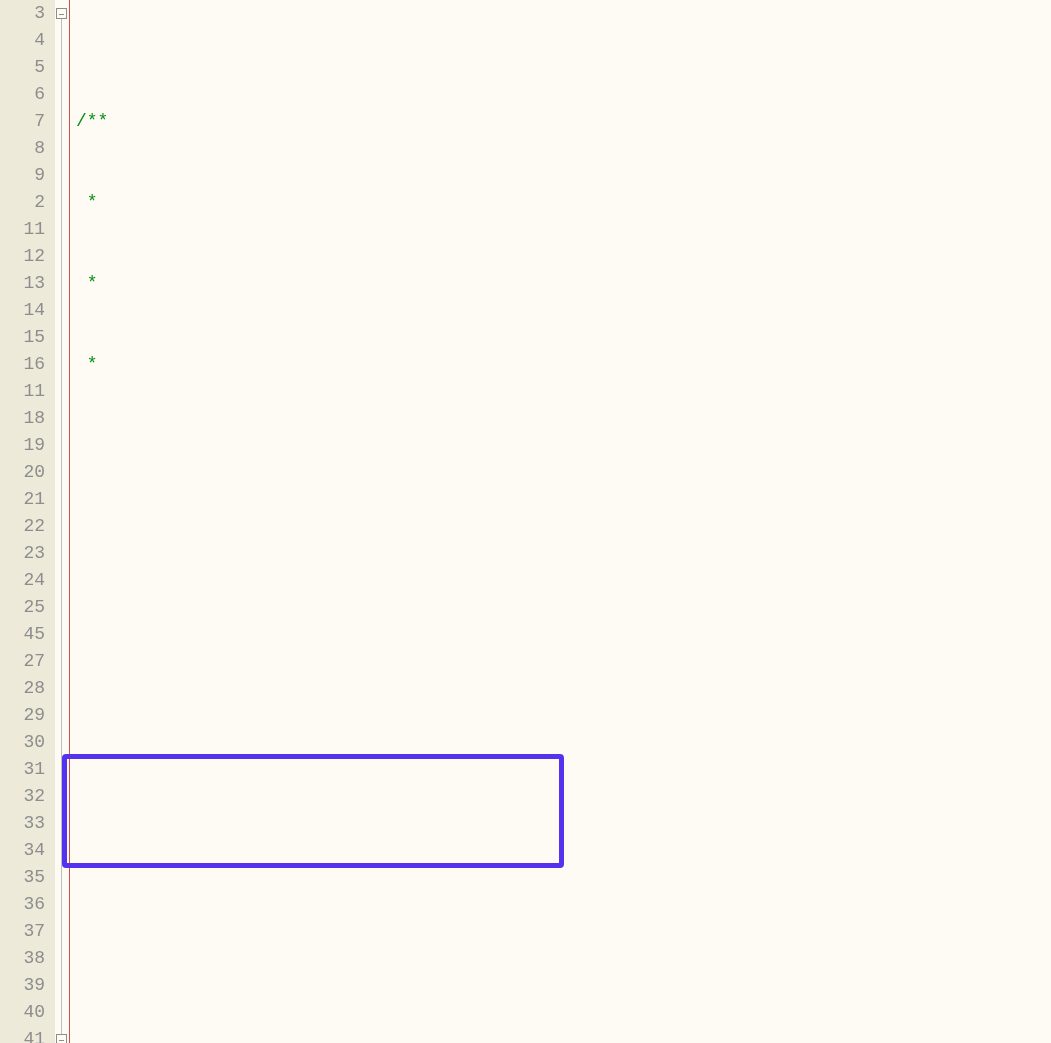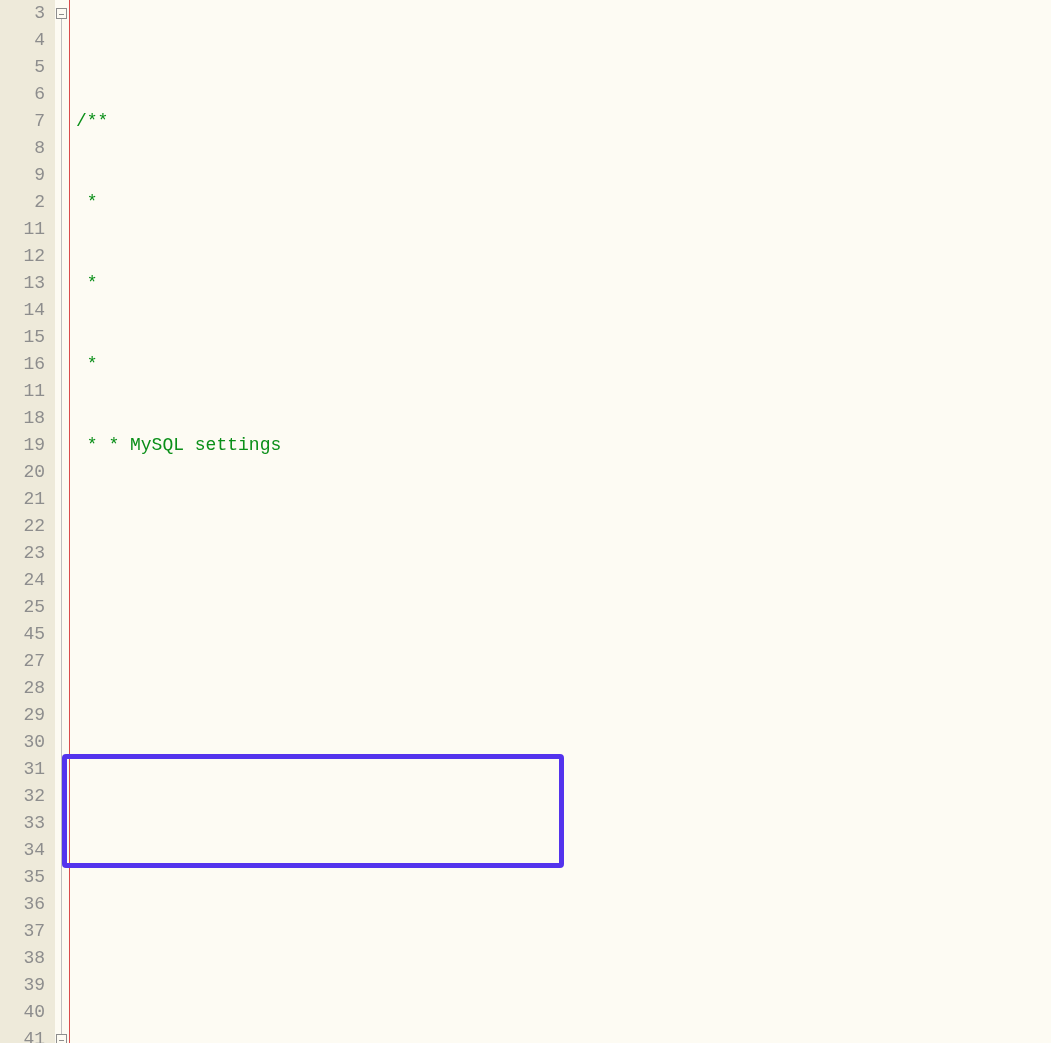--- a/index.html
+++ b/index.html
@@ -66,21 +66,20 @@
       <div class="fold-box" style="top: 8px;"></div>
       <div class="fold-box" style="top: 1034px;"></div>
     </div>
   <div class="code">
     <div class="margin-line"></div>
 
     <div class="row"><span class="tok-comment">/**</span></div>
     <div class="row"><span class="tok-comment"> *</span></div>
     <div class="row"><span class="tok-comment"> *</span></div>
     <div class="row"><span class="tok-comment"> *</span></div>
-    <div class="row"><span class="tok-comment"> * * MySQL settings</span></div>
     
     
     
     
     
     
     
     
     
     

